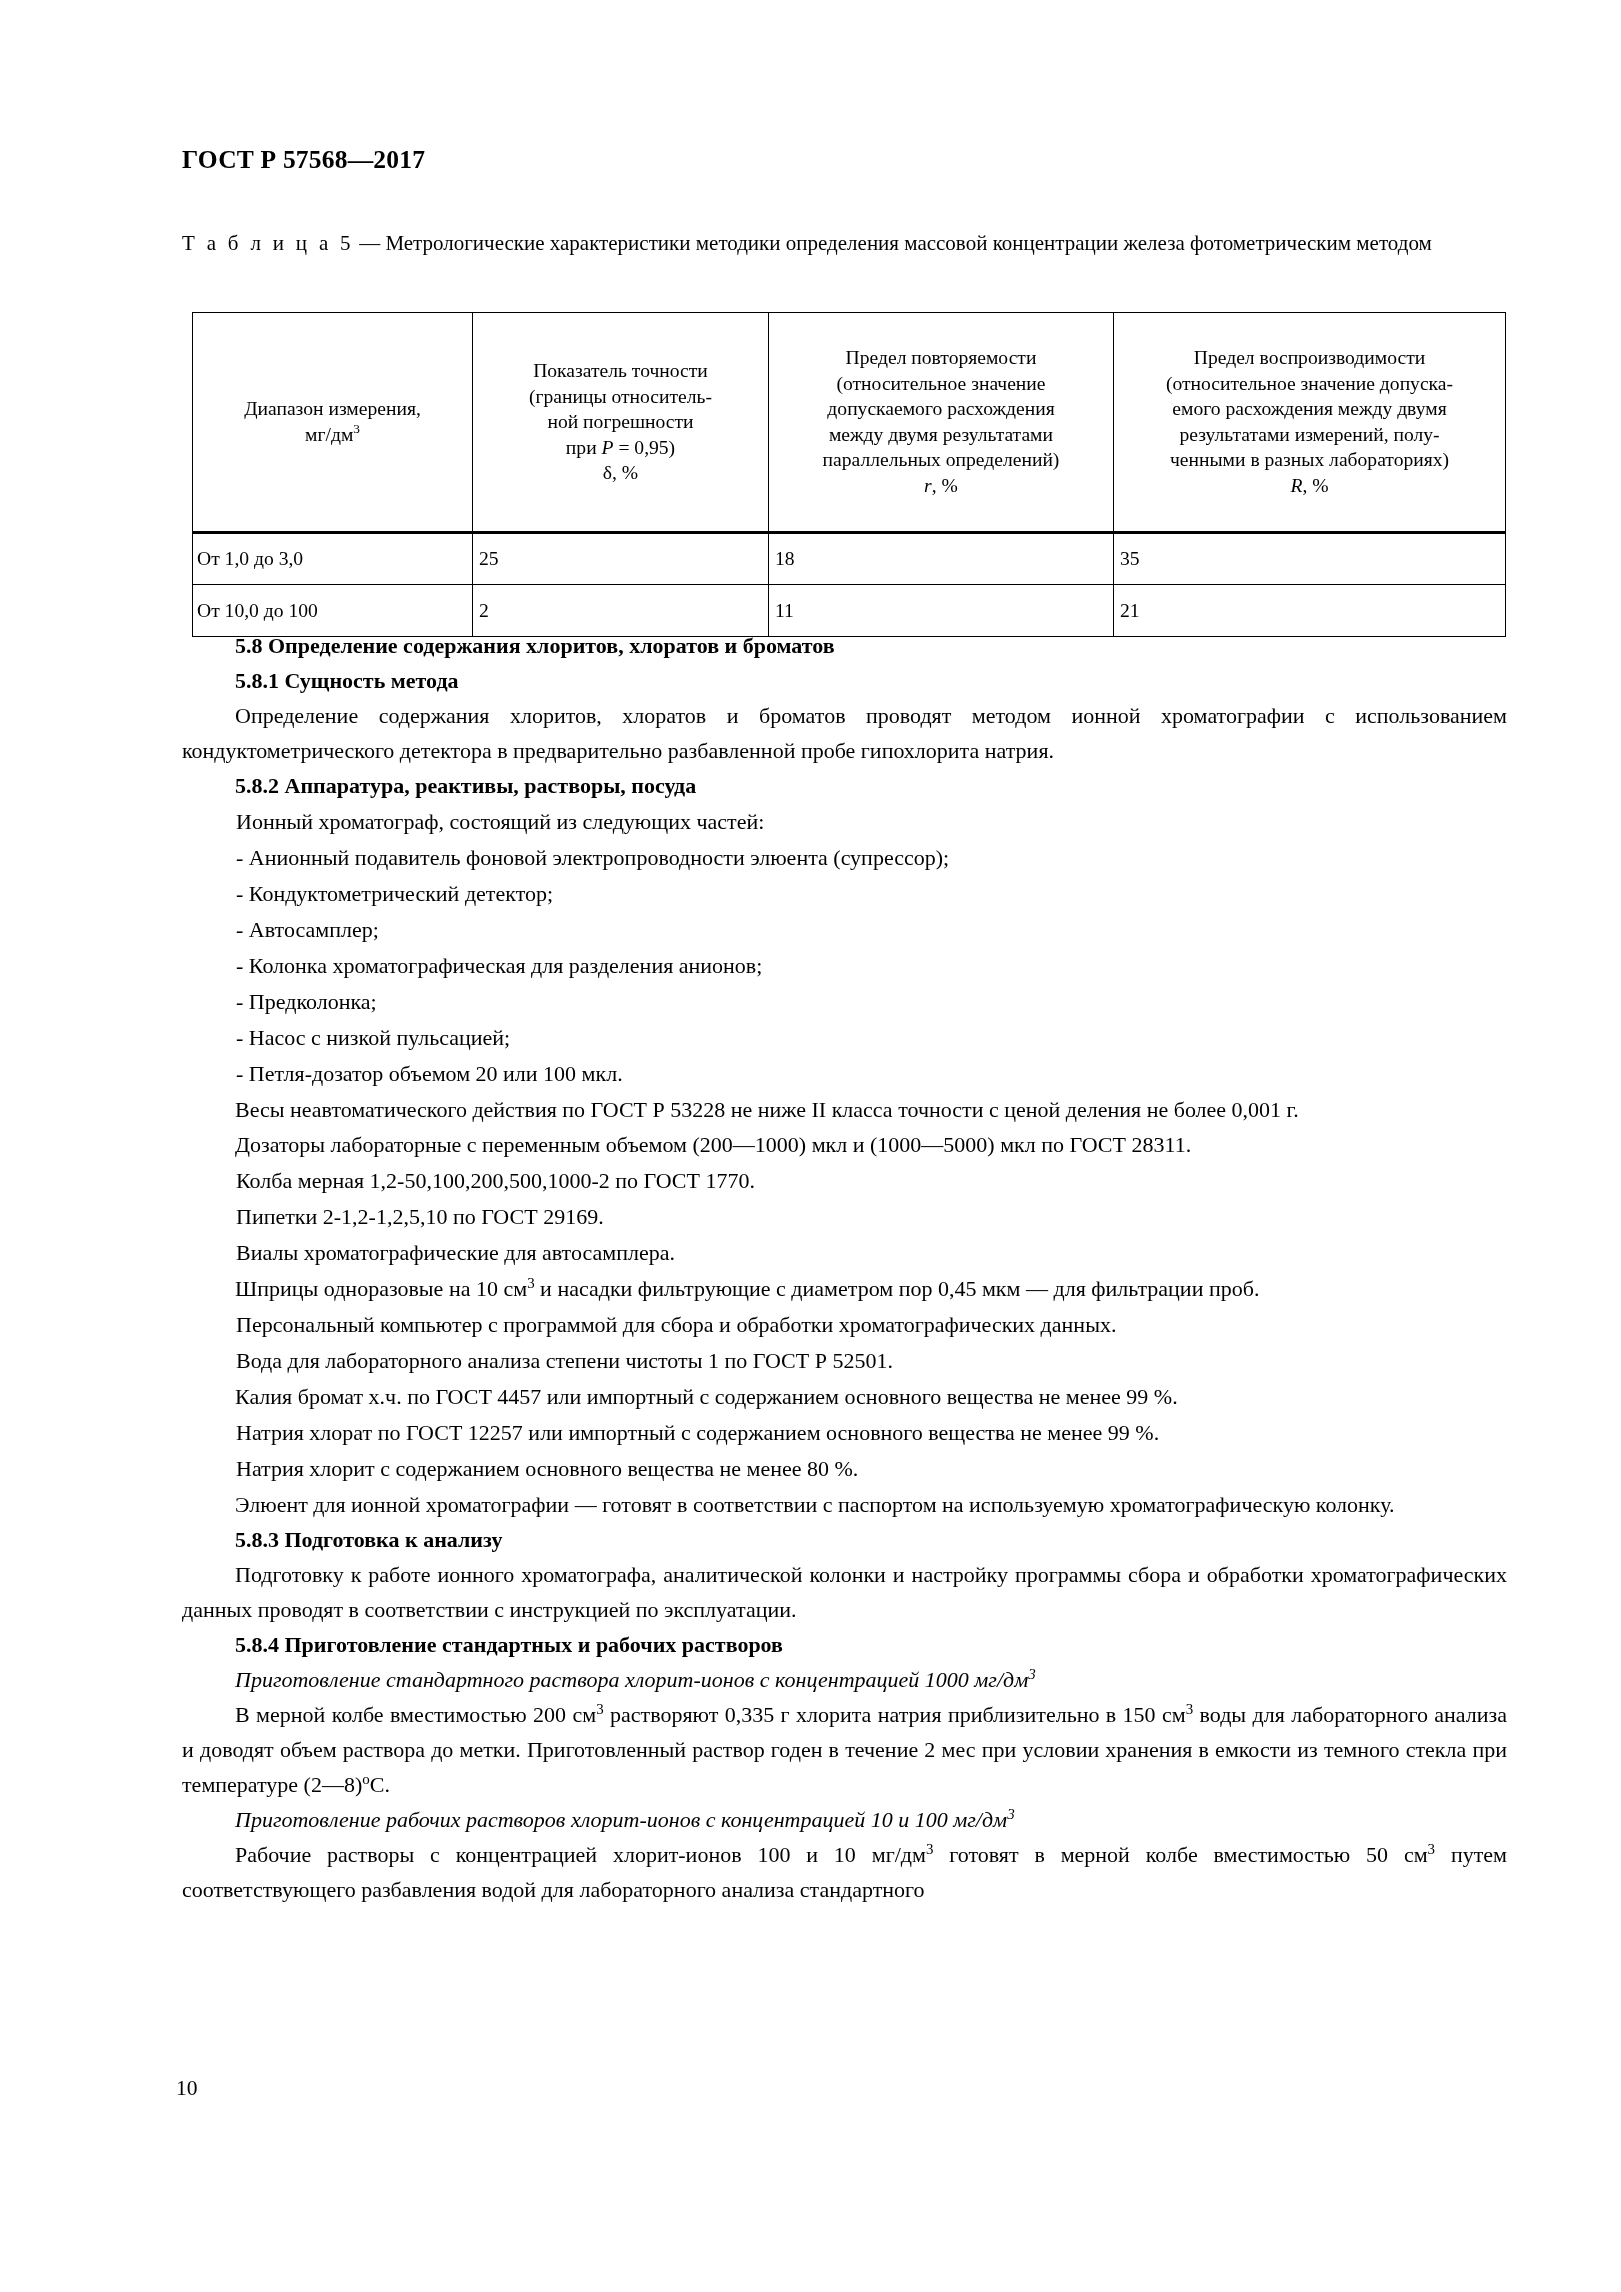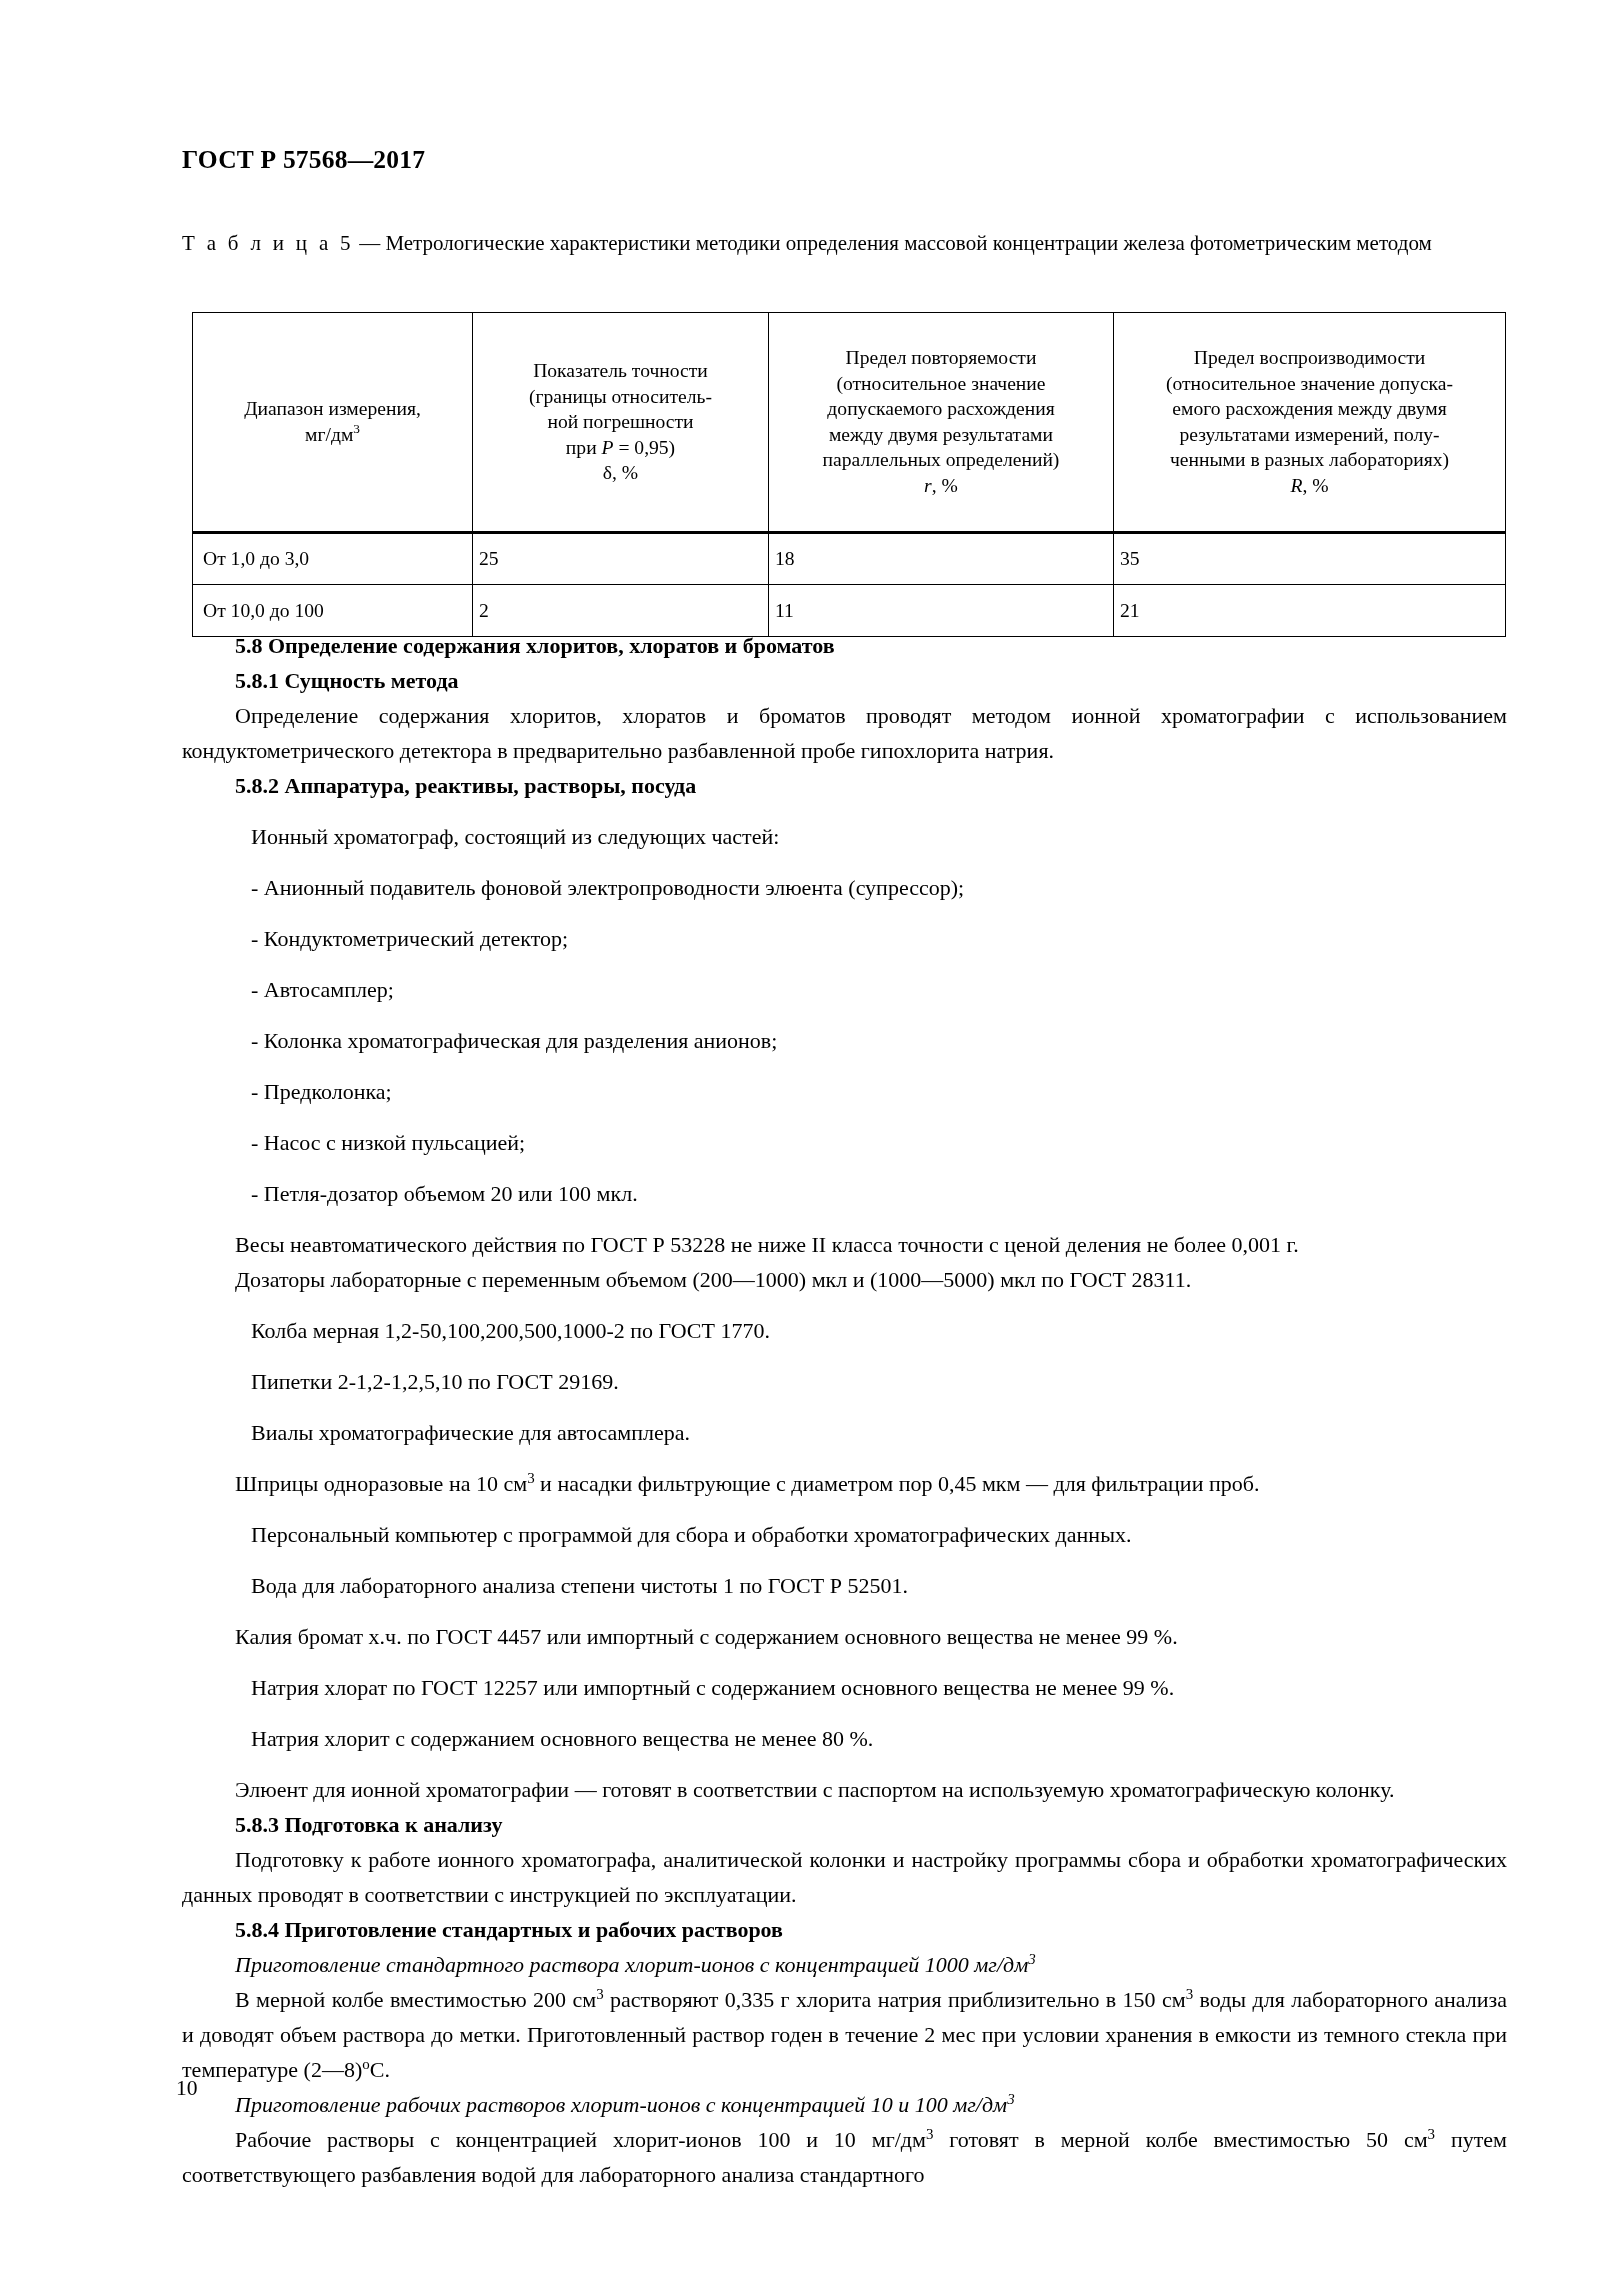--- a/index.html
+++ b/index.html
@@ -77,21 +77,21 @@
   table.metro thead td.c0 {
     border-bottom: 3.9px solid #000;
   }
   table.metro tbody td {
     height: 43px;
     text-align: left;
     padding: 3.9px 5.9px;
   }
   table.metro tbody td.c0 {
     text-align: left;
-    padding-left: 10px;
+    padding-left: 4px;
   }
   .col0 { width: 280px; }
   .col1 { width: 296px; }
   .col2 { width: 345px; }
   .col3 { width: 392px; }
   sup { font-size: 0.68em; vertical-align: super; line-height: 0; }
   .ital { font-style: italic; }
 
   
   .body {
@@ -112,21 +112,21 @@
   }
   p.para {
     margin: 0;
     padding: 0;
     text-indent: 53px;
     text-align: justify;
     font-size: 22px;
     line-height: 35px;
   }
   p.item {
-    margin: 16px;
+    margin: 1px;
     padding: 0;
     text-indent: 53px;
     text-align: left;
     font-size: 22px;
     line-height: 35px;
   }
   p.ital-line {
     margin: 0;
     padding: 0;
     text-indent: 53px;

